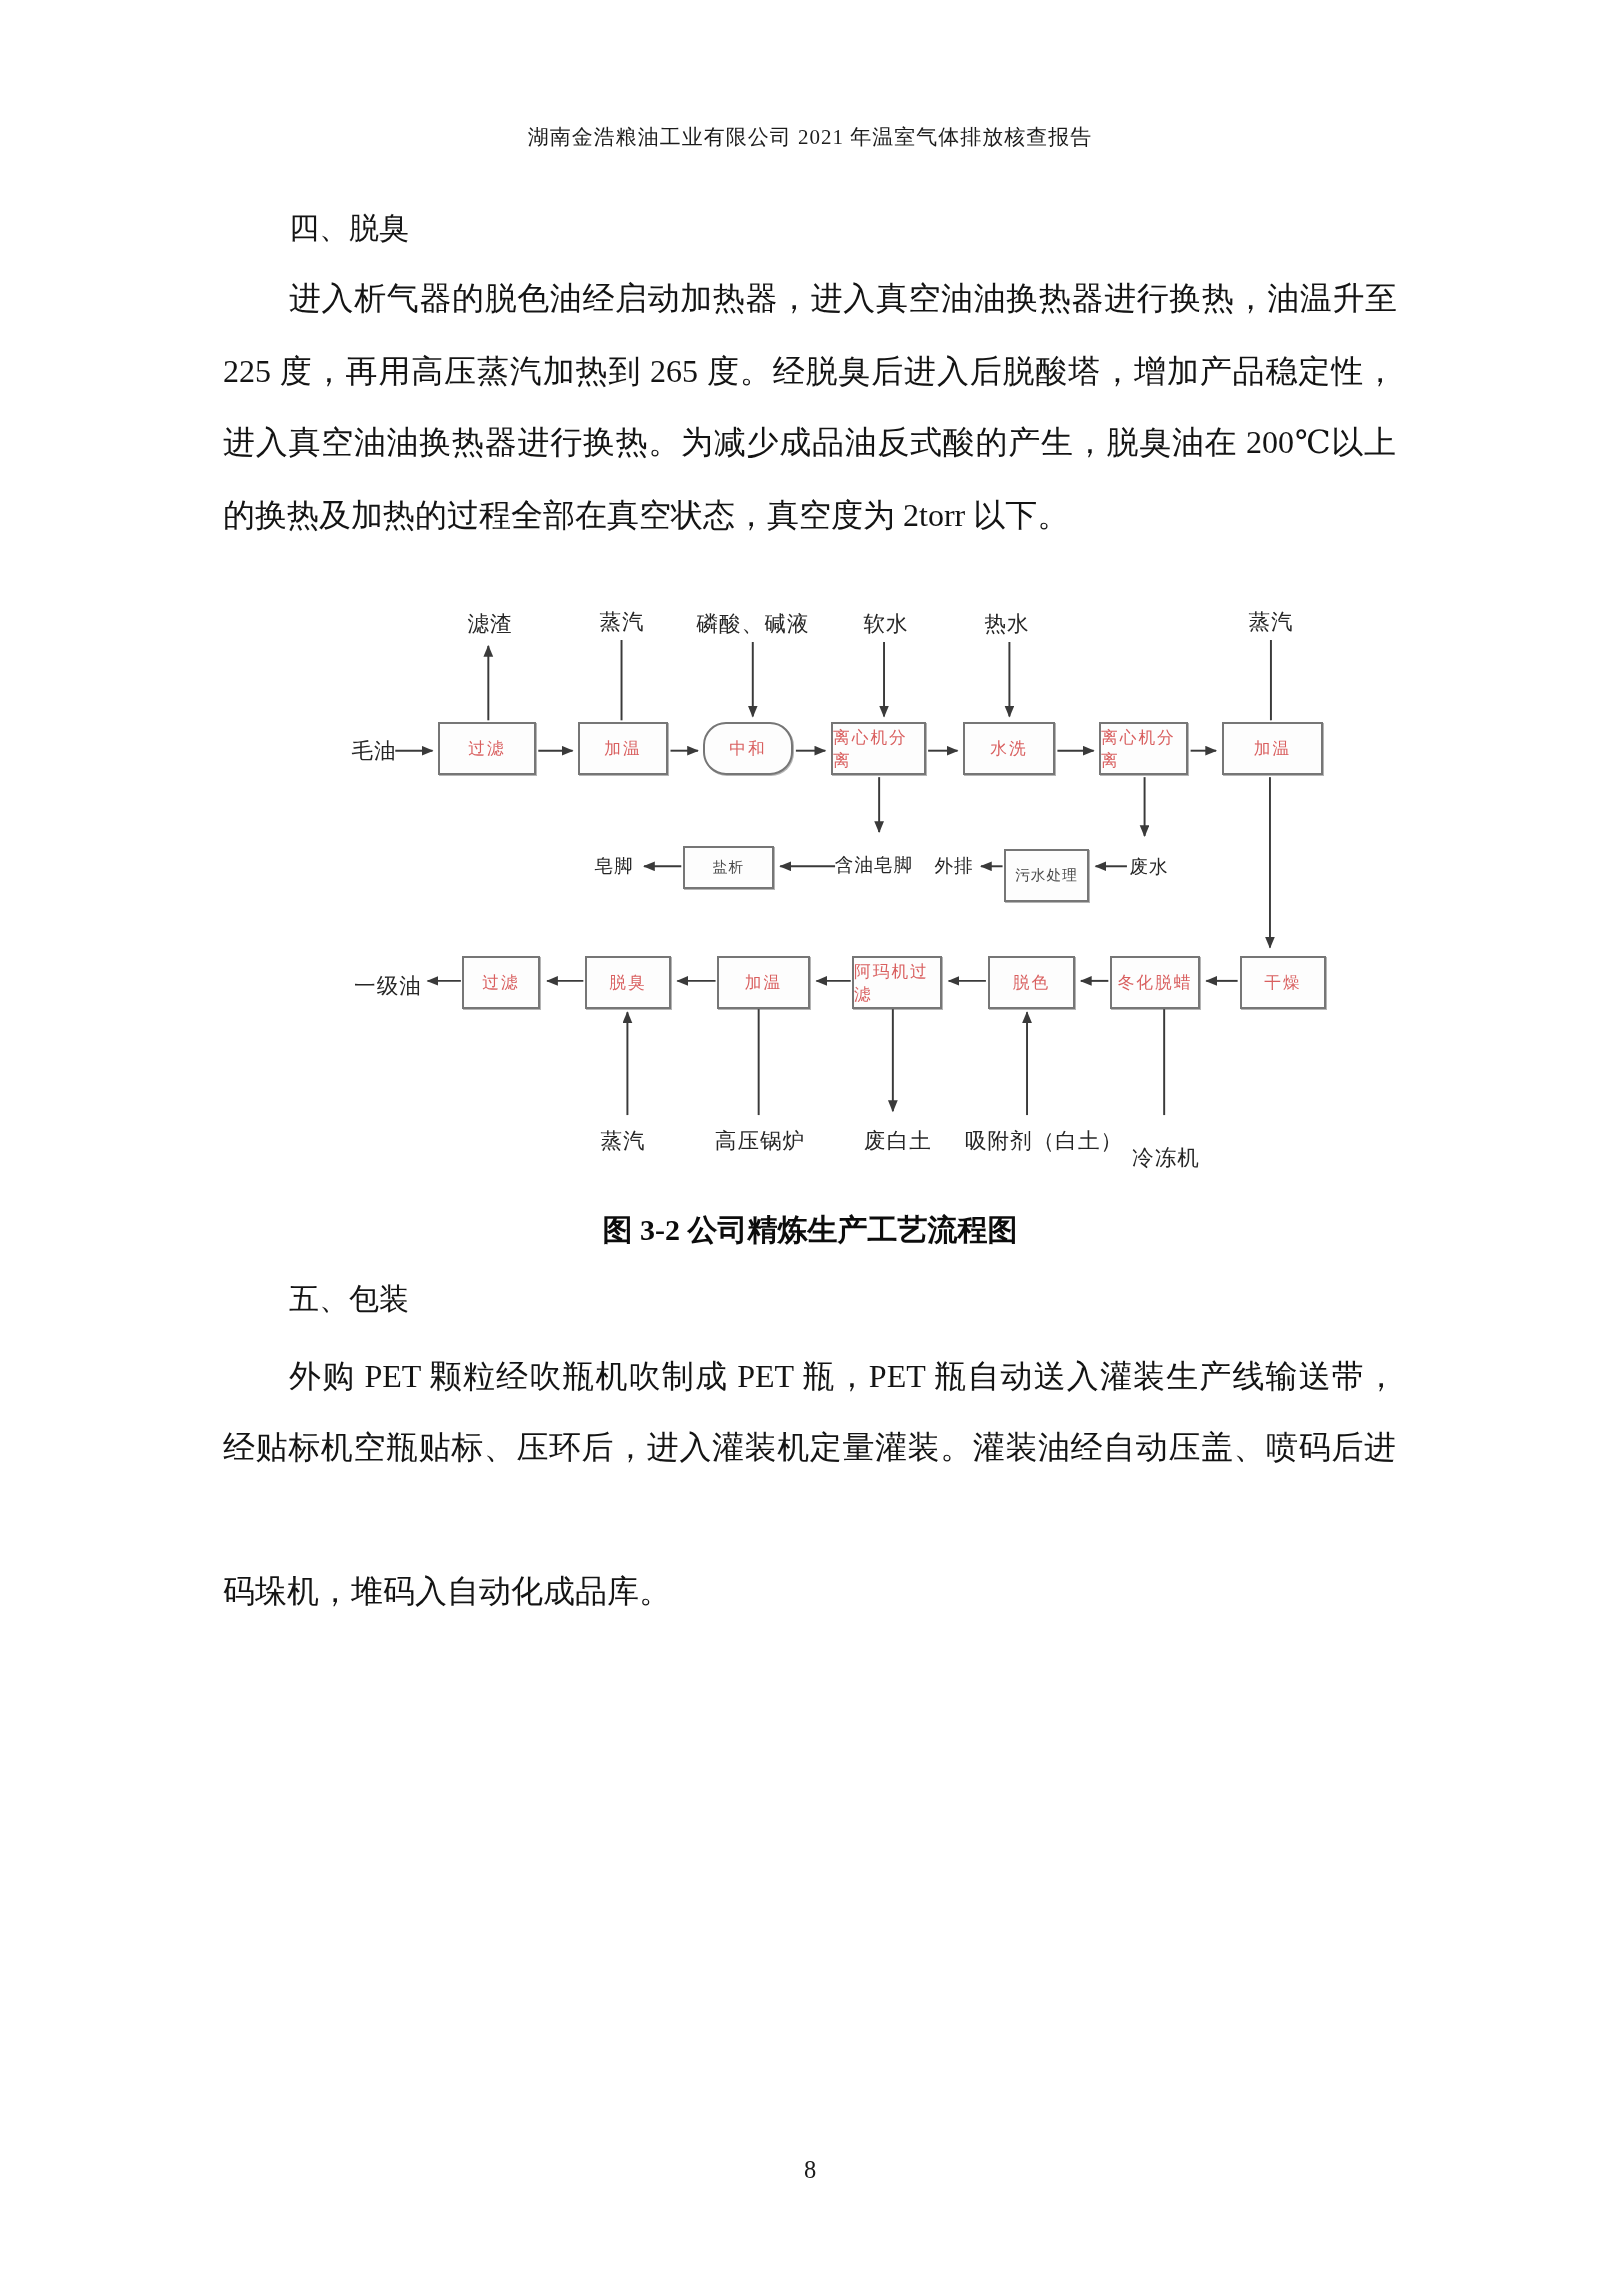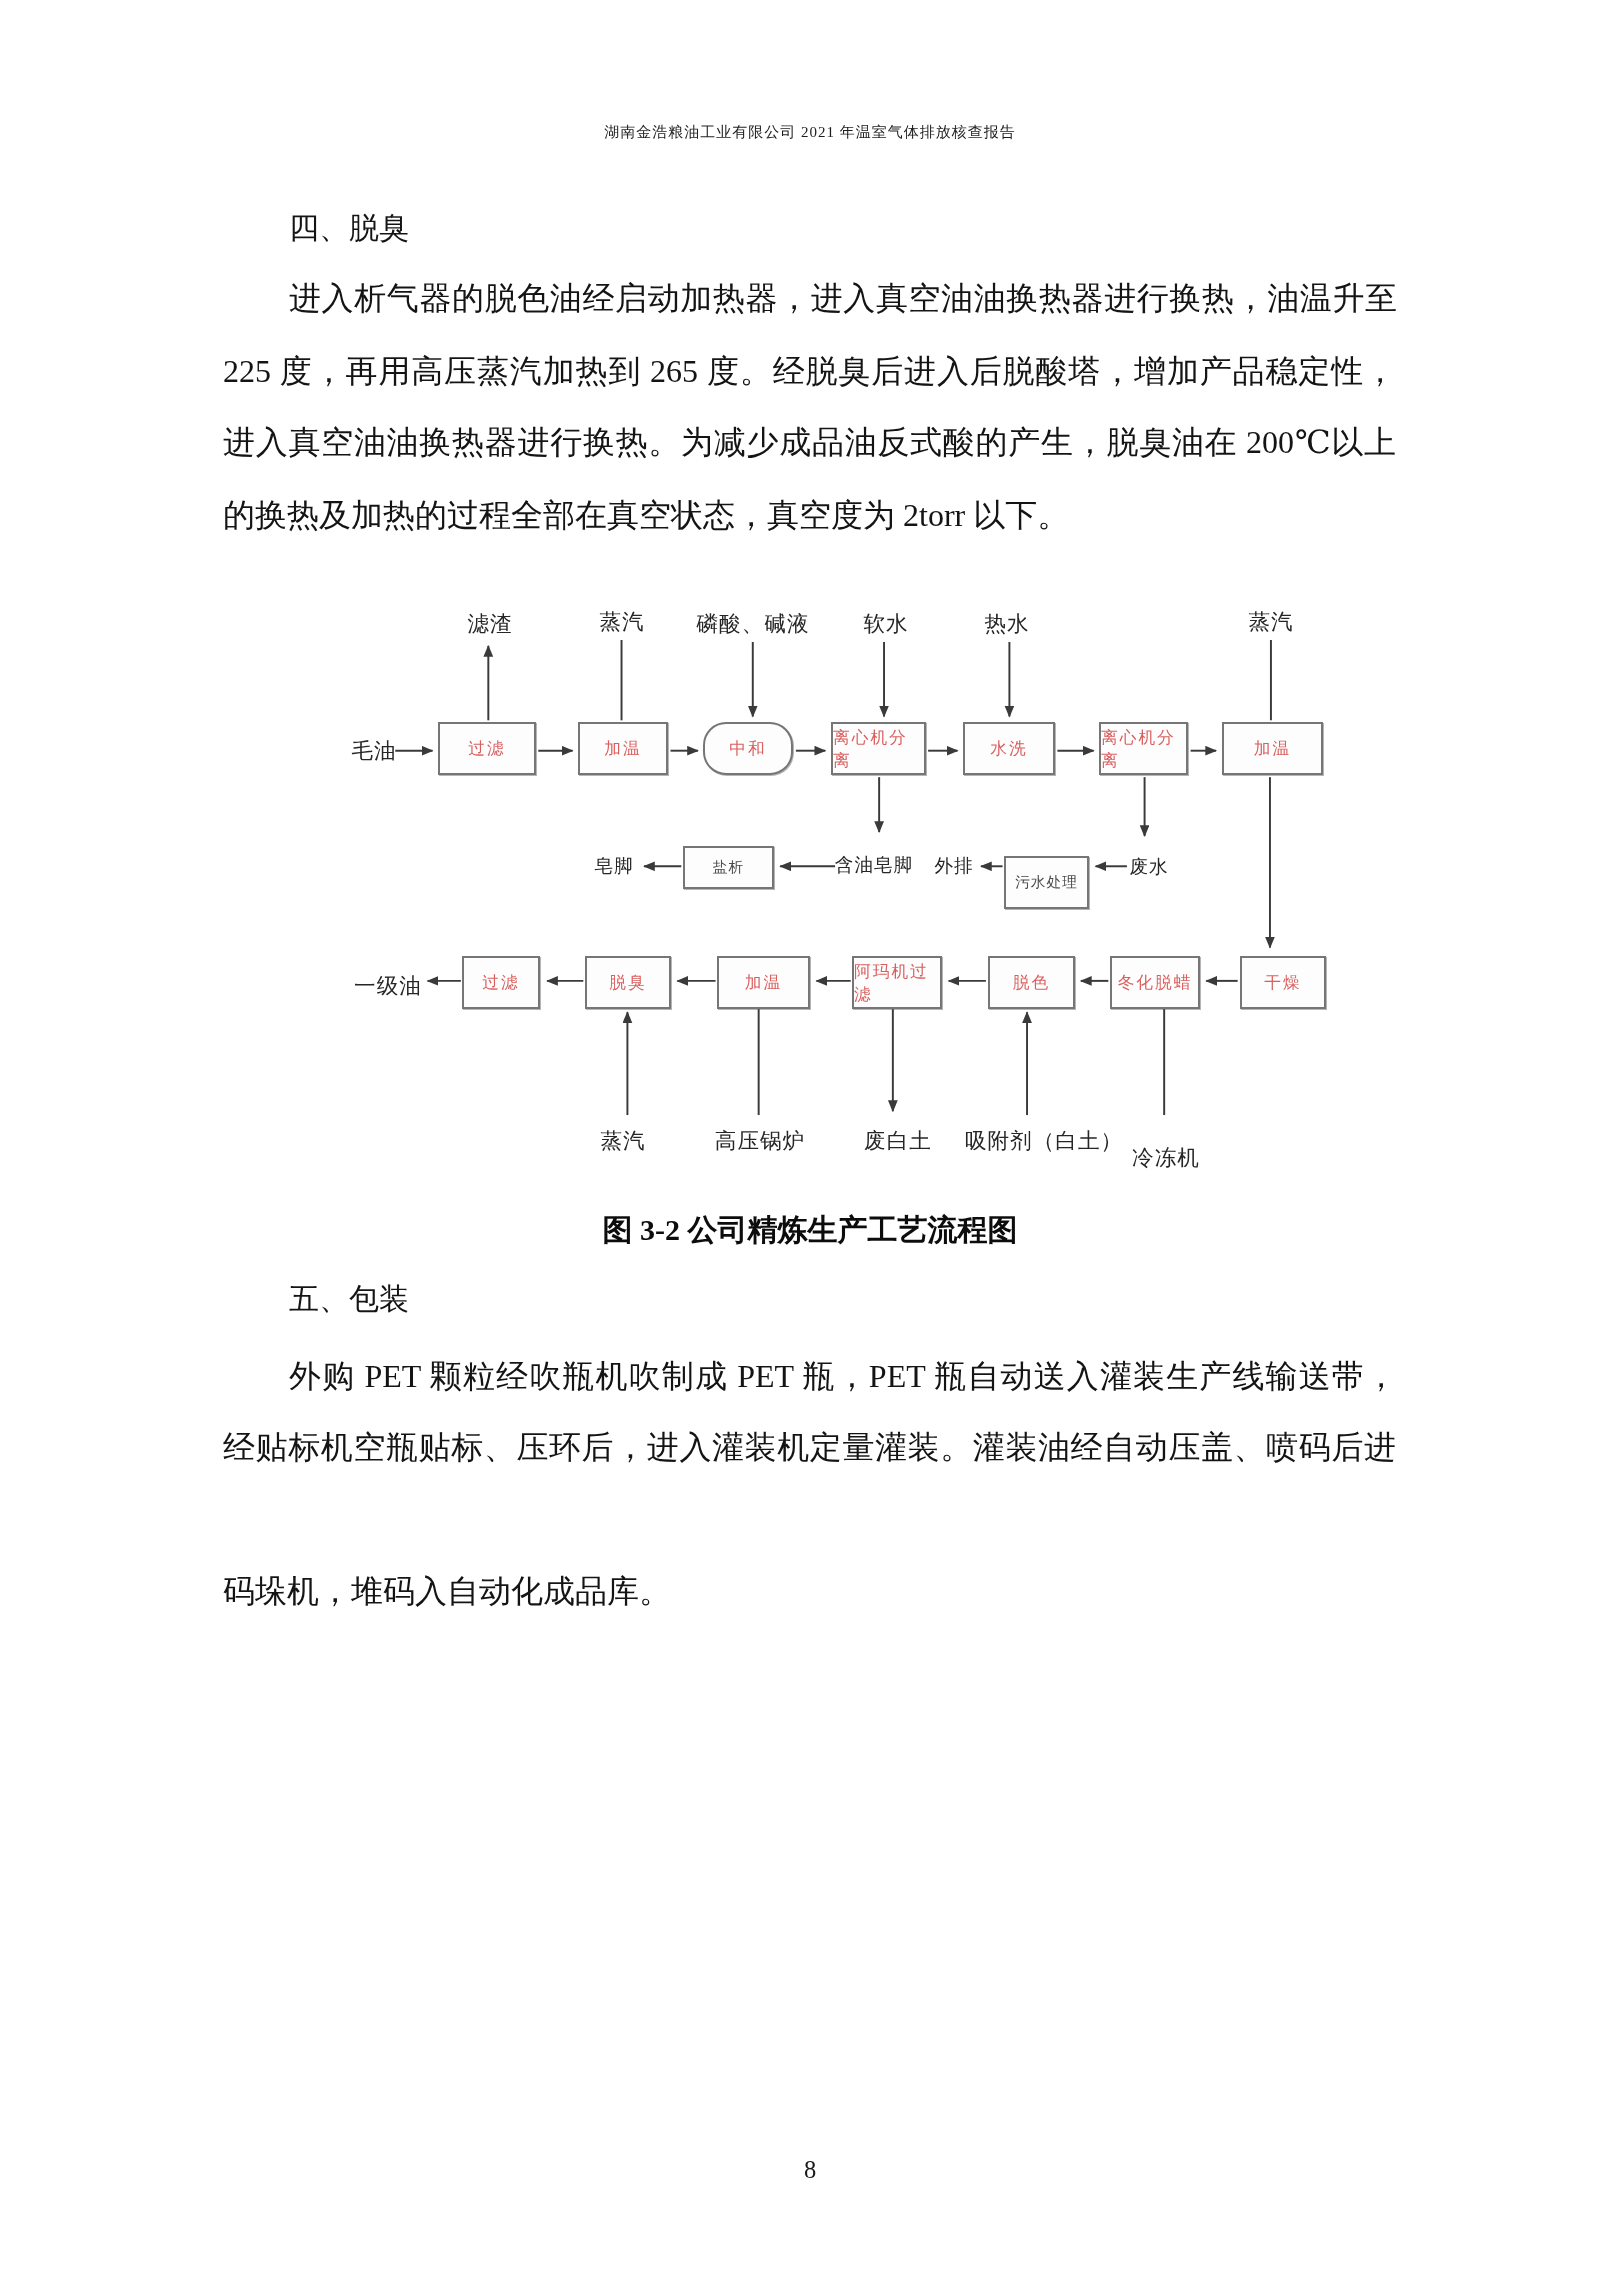--- a/index.html
+++ b/index.html
@@ -8,21 +8,21 @@
 
   .page {
     position:relative;
     width:1620px; height:2293px;
     background:#ffffff;
     overflow:hidden;
   }
 
   .doc-header {
     position:absolute; top:123px; left:0; width:100%;
-    text-align:center; font-size:15px; color:#1c1c1c;
+    text-align:center; font-size:21px; color:#1c1c1c;
     letter-spacing:1px;
   }
 
   .heading {
     position:absolute; left:289px;
     font-size:30px; color:#141414;
   }
 
   .bodyline {
     position:absolute; left:223px; width:1173px;
@@ -144,21 +144,21 @@
     <div class="fbox" style="left:370px; top:129px; width:90px; height:53px;border-radius:23px;">中和</div>
     <div class="fbox" style="left:498px; top:129px; width:95px; height:53px;">离心机分离</div>
     <div class="fbox" style="left:630px; top:129px; width:92px; height:53px;">水洗</div>
     <div class="fbox" style="left:766px; top:129px; width:89px; height:53px;">离心机分离</div>
     <div class="fbox" style="left:889px; top:129px; width:101px; height:53px;">加温</div>
 
     <div class="flabel small" style="left:281px; top:273px;">皂脚</div>
     <div class="fbox gray" style="left:350px; top:253px; width:91px; height:43px;">盐析</div>
     <div class="flabel small" style="left:541px; top:272px;">含油皂脚</div>
     <div class="flabel small" style="left:621px; top:273px;">外排</div>
-    <div class="fbox gray" style="left:671px; top:263px; width:85px; height:53px;">污水处理</div>
+    <div class="fbox gray" style="left:671px; top:256px; width:85px; height:53px;">污水处理</div>
     <div class="flabel small" style="left:816px; top:274px;">废水</div>
 
     <div class="flabel" style="left:55px; top:392px;">一级油</div>
     <div class="fbox" style="left:129px; top:363px; width:78px; height:53px;">过滤</div>
     <div class="fbox" style="left:252px; top:363px; width:86px; height:53px;">脱臭</div>
     <div class="fbox" style="left:384px; top:363px; width:93px; height:53px;">加温</div>
     <div class="fbox" style="left:519px; top:363px; width:90px; height:53px;">阿玛机过滤</div>
     <div class="fbox" style="left:655px; top:363px; width:87px; height:53px;">脱色</div>
     <div class="fbox" style="left:777px; top:363px; width:90px; height:53px;">冬化脱蜡</div>
     <div class="fbox" style="left:907px; top:363px; width:86px; height:53px;">干燥</div>

